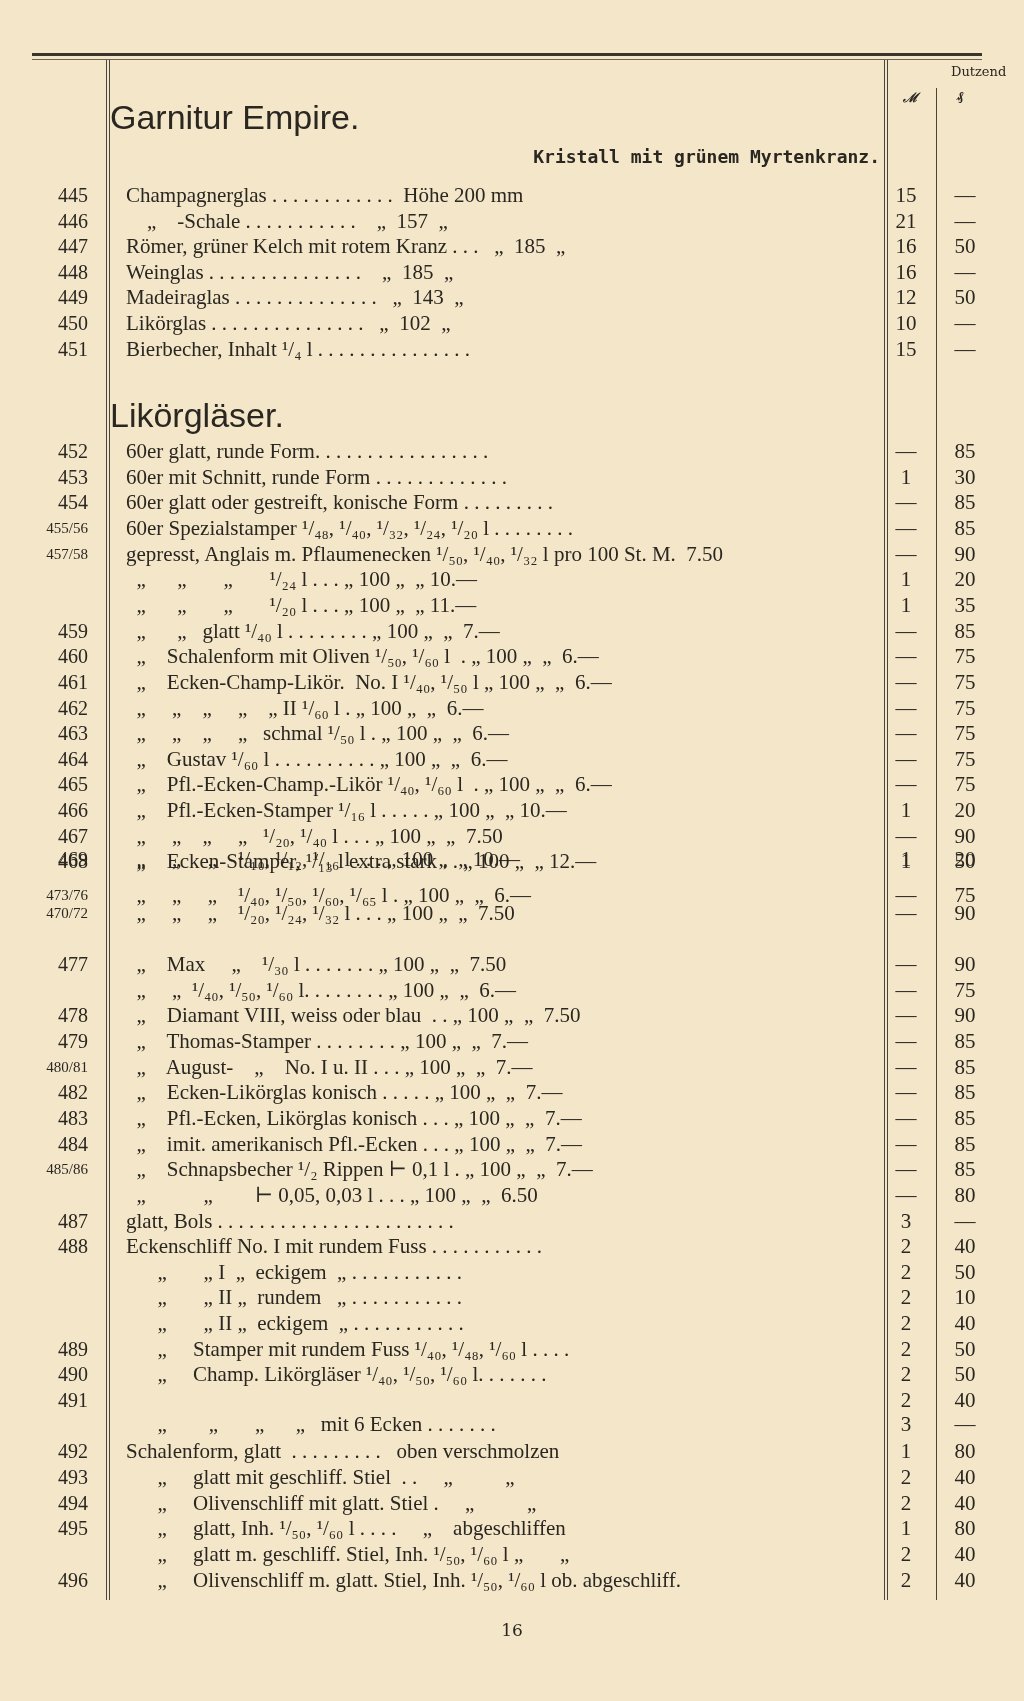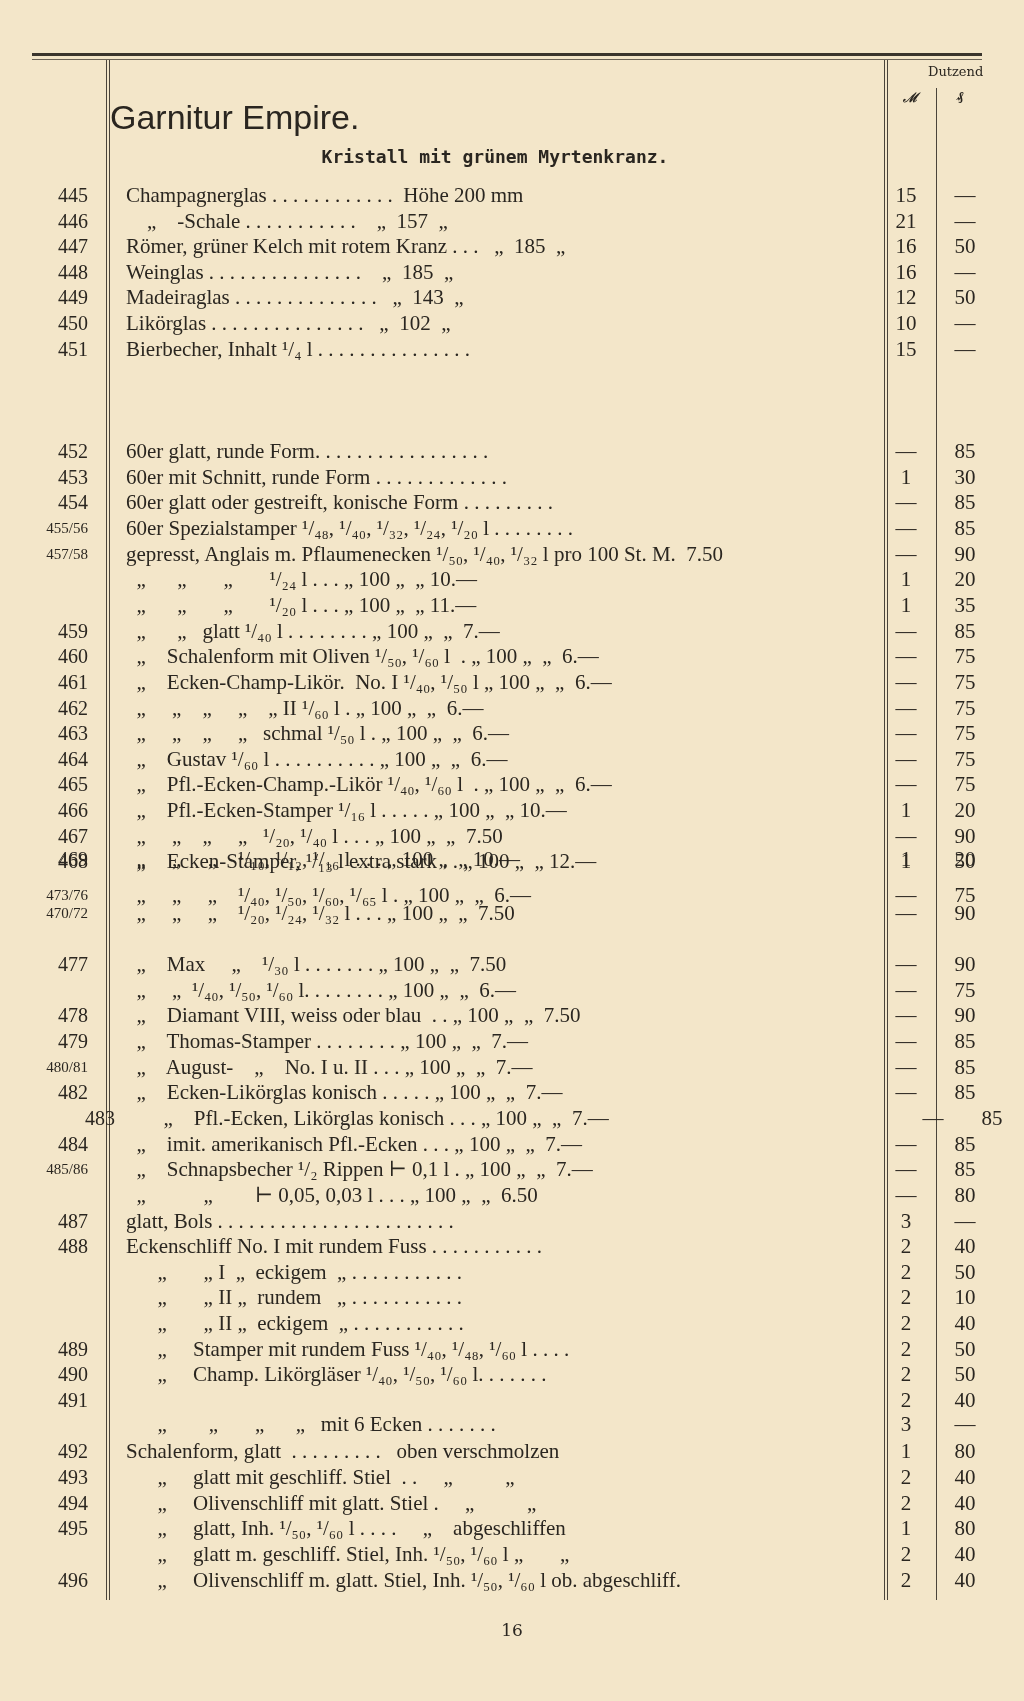--- a/index.html
+++ b/index.html
@@ -15,31 +15,31 @@
   .rule-top {
     position: absolute; left: 32px; width: 950px; top: 53px; height: 3px;
     background: #3a352c;
   }
   .rule-top2 {
     position: absolute; left: 32px; width: 950px; top: 59px; height: 1px;
     background: #6b6457;
   }
   .vline { position: absolute; background: #4a443a; width: 1px; }
   .hdr-dutzend {
-    position: absolute; left: 928px; top: 64px; font-size: 13px;
+    position: absolute; left: 951px; top: 64px; font-size: 13px;
     font-family: "DejaVu Serif", serif;
   }
   .hdr-mark { position: absolute; top: 88px; font-size: 13px; font-style: italic; font-weight: bold; }
   .title {
     position: absolute; left: 110px; width: 770px; text-align: left;
     font-family: "Liberation Sans", "DejaVu Sans", sans-serif;
     font-size: 34px; font-stretch: condensed; transform-origin: center;
   }
   .subtitle {
-    position: absolute; left: 110px; width: 770px; text-align: center;
+    position: absolute; left: 110px; width: 770px; text-align: right;
     font-family: "DejaVu Sans Mono", monospace; font-weight: bold; font-size: 18px;
     top: 146px;
   }
   .row {
     position: absolute; left: 0; width: 920px; height: 25px;
     font-size: 21px; line-height: 25px;
   }
   .num {
     position: absolute; left: 30px; width: 58px; text-align: right;
     font-size: 20px;
@@ -73,20 +73,21 @@
   <div class="vline" style="left:887px; top:60px; height:1540px;"></div>
   <div class="vline" style="left:936px; top:88px; height:1512px;"></div>
 
   <div class="hdr-dutzend">Dutzend</div>
   <div class="hdr-mark" style="left:903px;">ℳ</div>
   <div class="hdr-mark" style="left:957px;">₰</div>
 
   <div class="title" style="top:98px;">Garnitur Empire.</div>
   <div class="subtitle">Kristall mit grünem Myrtenkranz.</div>
 
+  <div class="title" style="top:396px;">Likörgläser.</div>
 
   <div id="rows">
       <div class="row" style="top: 183px;">
         <span class="num">445</span>
         <span class="desc">Champagnerglas . . . . . . . . . . . .  Höhe 200 mm</span>
         <span class="mark">15</span>
         <span class="pf">—</span>
       </div>
       <div class="row" style="top: 208.6px;">
         <span class="num">446</span>
@@ -273,21 +274,21 @@
         <span class="desc">  „    August-    „    No. I u. II . . . „ 100 „  „  7.—</span>
         <span class="mark">—</span>
         <span class="pf">85</span>
       </div>
       <div class="row" style="top: 1080.25px;">
         <span class="num">482</span>
         <span class="desc">  „    Ecken-Likörglas konisch . . . . . „ 100 „  „  7.—</span>
         <span class="mark">—</span>
         <span class="pf">85</span>
       </div>
-      <div class="row" style="top: 1105.9px; margin-left: 27px;">
+      <div class="row" style="top: 1105.9px;">
         <span class="num">483</span>
         <span class="desc">  „    Pfl.-Ecken, Likörglas konisch . . . „ 100 „  „  7.—</span>
         <span class="mark">—</span>
         <span class="pf">85</span>
       </div>
       <div class="row" style="top: 1131.55px;">
         <span class="num">484</span>
         <span class="desc">  „    imit. amerikanisch Pfl.-Ecken . . . „ 100 „  „  7.—</span>
         <span class="mark">—</span>
         <span class="pf">85</span>

